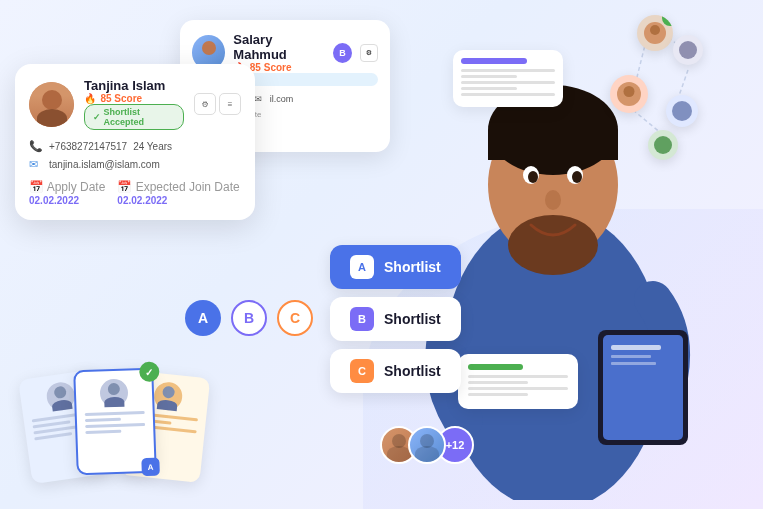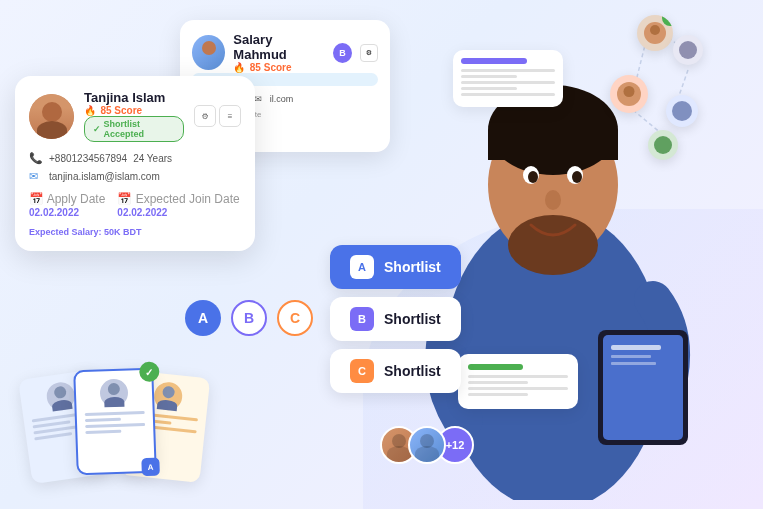--- a/index.html
+++ b/index.html
@@ -31,21 +31,21 @@
       top: 20px;
       width: 320px;
       height: 480px;
       z-index: 2;
     }
 
     
     .profile-card-main {
       position: absolute;
       left: 15px;
-      top: 76px;
+      top: 64px;
       width: 240px;
       background: white;
       border-radius: 16px;
       padding: 14px;
       box-shadow: 0 8px 30px rgba(0,0,0,0.12);
       z-index: 5;
     }
 
     .card-header {
       display: flex;
@@ -725,21 +725,21 @@
     </div>
     <div class="card-actions">
       <div class="action-btn">⚙</div>
       <div class="action-btn">≡</div>
     </div>
   </div>
 
   <div class="card-details">
     <div class="detail-row">
       <span class="detail-icon">📞</span>
-      <span>+8801234567894</span>
+      <span>+7638272147517</span>
       <span>24 Years</span>
     </div>
     <div class="detail-row">
       <span class="detail-icon">✉</span>
       <span>tanjina.islam@islam.com</span>
     </div>
     <div class="date-row">
       <div class="date-item">
         <span class="date-label">
           <span>📅</span>
@@ -748,24 +748,20 @@
         <span class="date-value">02.02.2022</span>
       </div>
       <div class="date-item">
         <span class="date-label">
           <span>📅</span>
           <span>Expected Join Date</span>
         </span>
         <span class="date-value">02.02.2022</span>
       </div>
     </div>
-    <div class="salary-row">
-      <span>Expected Salary:</span>
-      <span>50K BDT</span>
-    </div>
   </div>
 </div>
 
 <div class="profile-card-secondary">
   <div class="secondary-header">
     <div class="avatar-small"></div>
     <div>
       <div class="card-name">Salary Mahmud</div>
       <div class="score-badge">
         <span>🔥</span>

